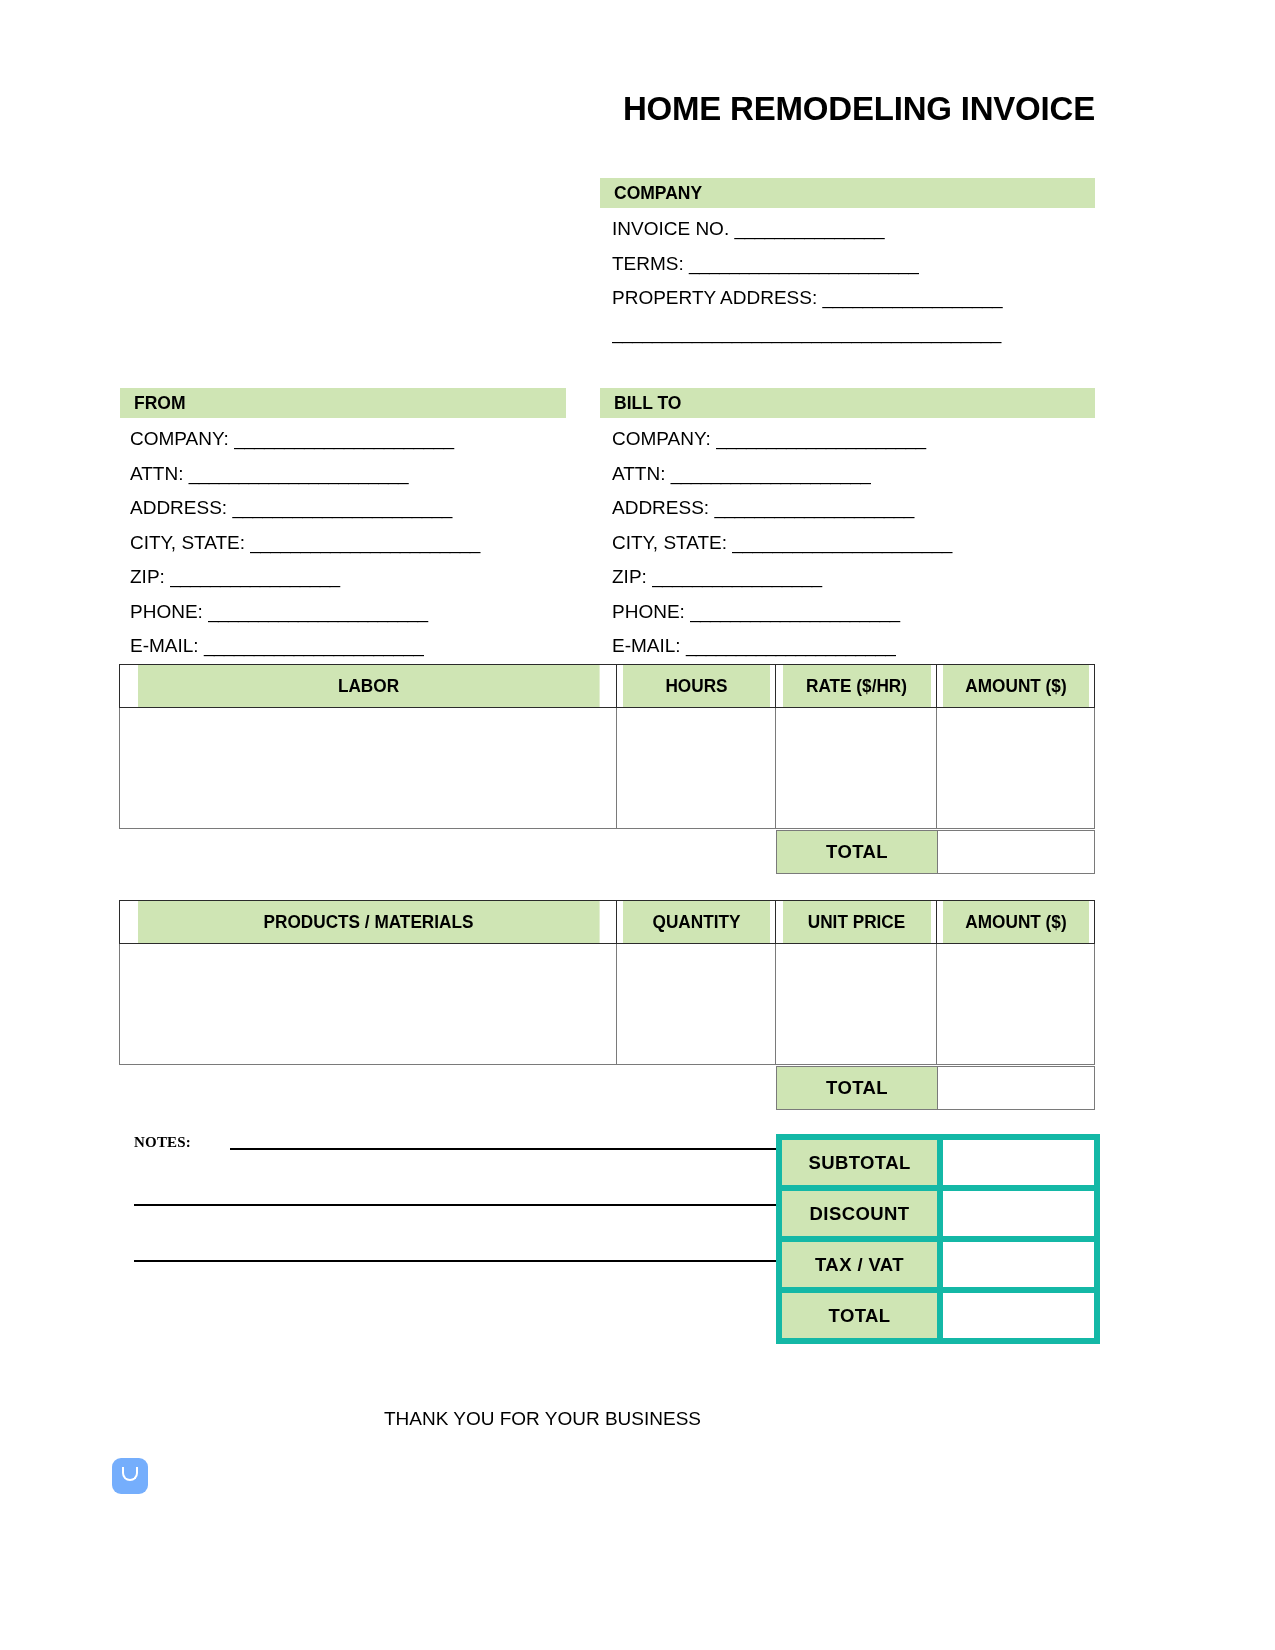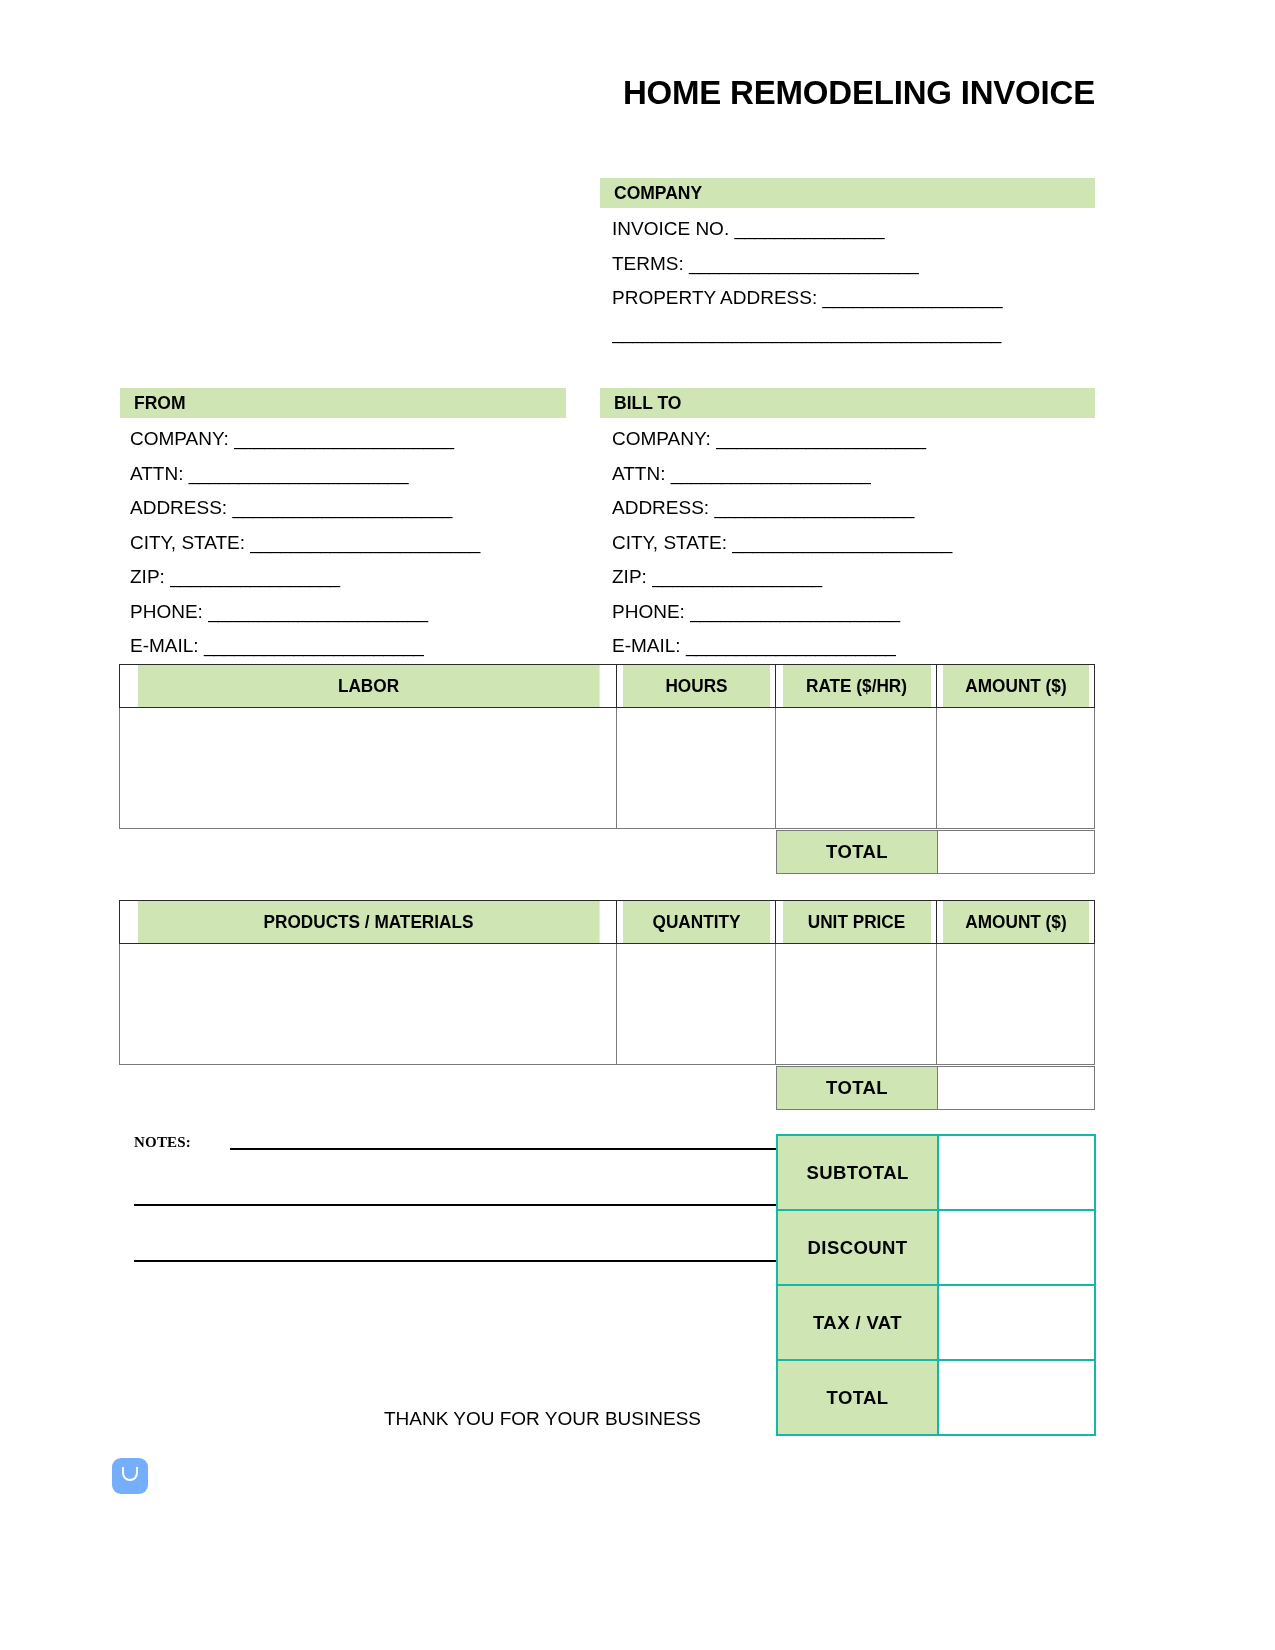--- a/index.html
+++ b/index.html
@@ -18,21 +18,21 @@
   .page {
     position: absolute;
     inset: 0;
     background: #ffffff;
   }
 
   
   .doc-title {
     position: absolute;
     left: 115px;
-    top: 74px;
+    top: 90px;
     width: 980px;
     text-align: right;
     font-size: 33px;
     font-weight: bold;
     letter-spacing: -0.2px;
     white-space: nowrap;
   }
 
   
   .sec-head {
@@ -110,23 +110,23 @@
     background: #ffffff;
   }
 
   
   .summary-tbl {
     position: absolute;
     border-collapse: collapse;
     table-layout: fixed;
   }
   .summary-tbl td {
-    border: 2px solid #14b8a6;
+    border: 6px solid #14b8a6;
     height: 45px;
-    padding: 14px;
+    padding: 0;
   }
   .summary-tbl td.lbl {
     background: #cfe5b4;
     font-family: "Liberation Sans Narrow", "Liberation Sans", sans-serif;
     font-weight: bold;
     font-size: 18.5px;
     text-align: center;
     letter-spacing: 0.4px;
   }
   .summary-tbl td.val { background: #ffffff; }

